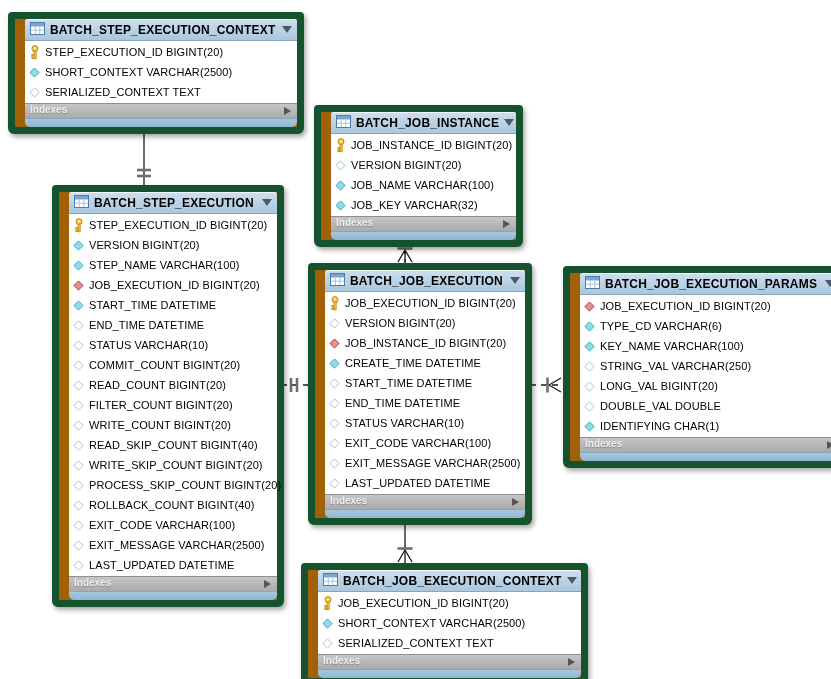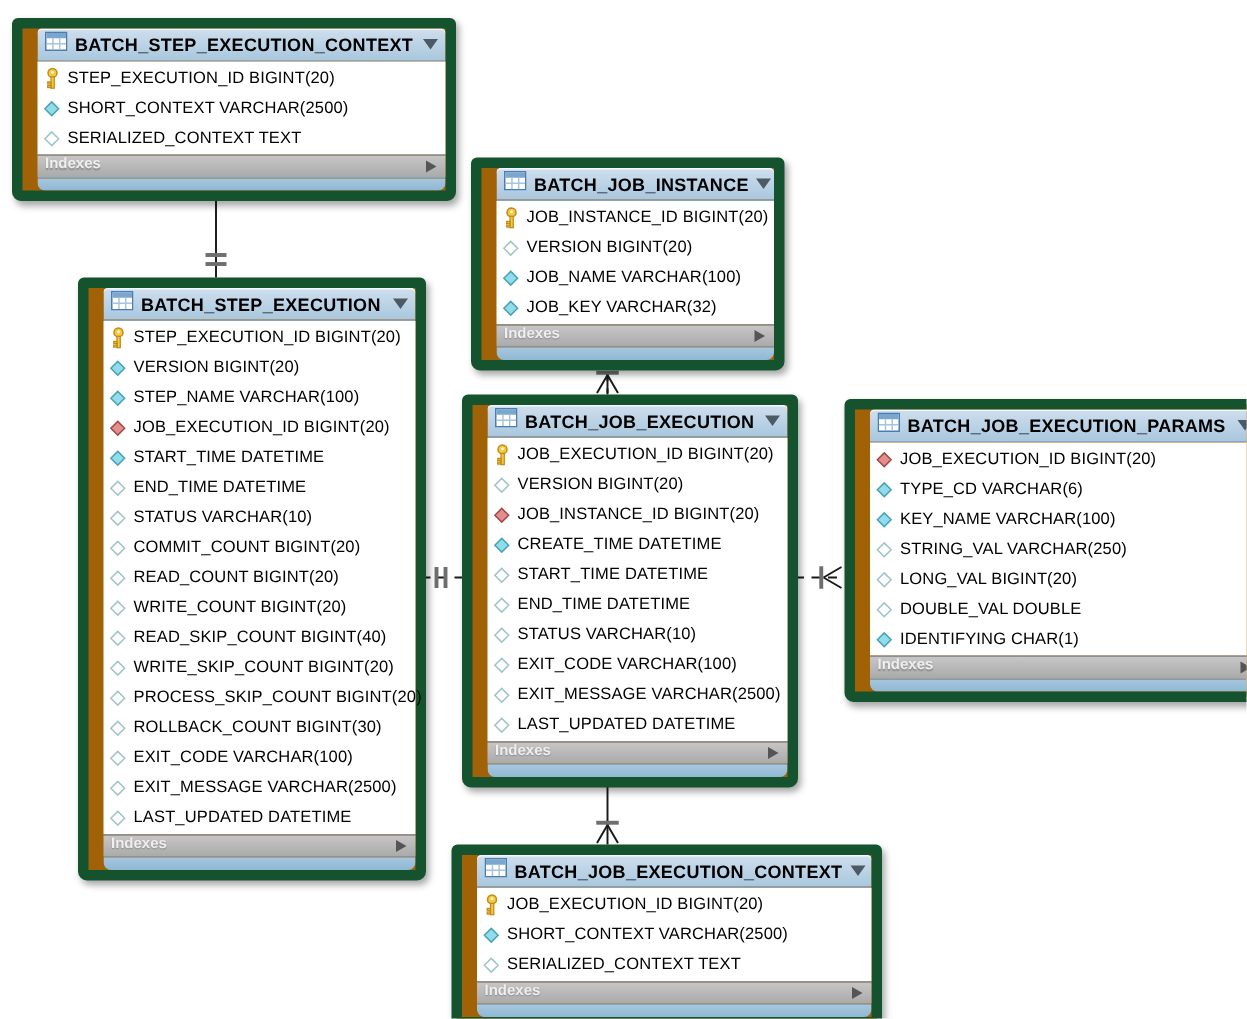--- a/index.html
+++ b/index.html
@@ -271,20 +271,28 @@
             </svg>
           </span>
           <span class="col-label">READ_COUNT BIGINT(20)</span>
         </div>
         <div class="row">
           <span class="cicon">
             <svg width="11" height="11" viewBox="0 0 11 11">
               <path d="M5.5 0.9 L10.1 5.5 L5.5 10.1 L0.9 5.5 Z" fill="#ffffff" stroke="#9fc4cb" stroke-width="1"></path>
             </svg>
           </span>
+          <span class="col-label">FILTER_COUNT BIGINT(20)</span>
+        </div>
+        <div class="row">
+          <span class="cicon">
+            <svg width="11" height="11" viewBox="0 0 11 11">
+              <path d="M5.5 0.9 L10.1 5.5 L5.5 10.1 L0.9 5.5 Z" fill="#ffffff" stroke="#9fc4cb" stroke-width="1"></path>
+            </svg>
+          </span>
           <span class="col-label">WRITE_COUNT BIGINT(20)</span>
         </div>
         <div class="row">
           <span class="cicon">
             <svg width="11" height="11" viewBox="0 0 11 11">
               <path d="M5.5 0.9 L10.1 5.5 L5.5 10.1 L0.9 5.5 Z" fill="#ffffff" stroke="#9fc4cb" stroke-width="1"></path>
             </svg>
           </span>
           <span class="col-label">READ_SKIP_COUNT BIGINT(40)</span>
         </div>
@@ -303,21 +311,21 @@
             </svg>
           </span>
           <span class="col-label">PROCESS_SKIP_COUNT BIGINT(20)</span>
         </div>
         <div class="row">
           <span class="cicon">
             <svg width="11" height="11" viewBox="0 0 11 11">
               <path d="M5.5 0.9 L10.1 5.5 L5.5 10.1 L0.9 5.5 Z" fill="#ffffff" stroke="#9fc4cb" stroke-width="1"></path>
             </svg>
           </span>
-          <span class="col-label">ROLLBACK_COUNT BIGINT(30)</span>
+          <span class="col-label">ROLLBACK_COUNT BIGINT(40)</span>
         </div>
         <div class="row">
           <span class="cicon">
             <svg width="11" height="11" viewBox="0 0 11 11">
               <path d="M5.5 0.9 L10.1 5.5 L5.5 10.1 L0.9 5.5 Z" fill="#ffffff" stroke="#9fc4cb" stroke-width="1"></path>
             </svg>
           </span>
           <span class="col-label">EXIT_CODE VARCHAR(100)</span>
         </div>
         <div class="row">

